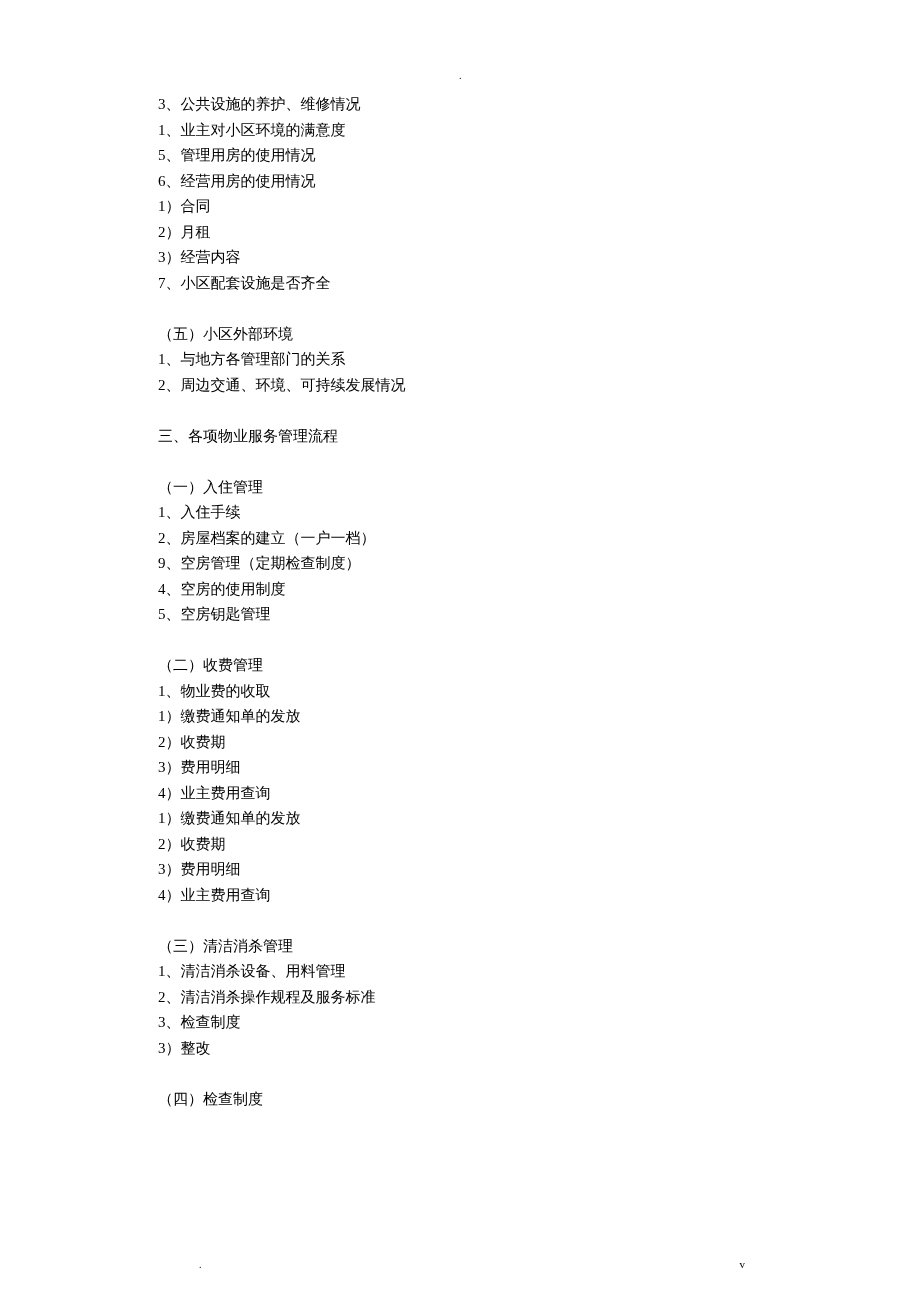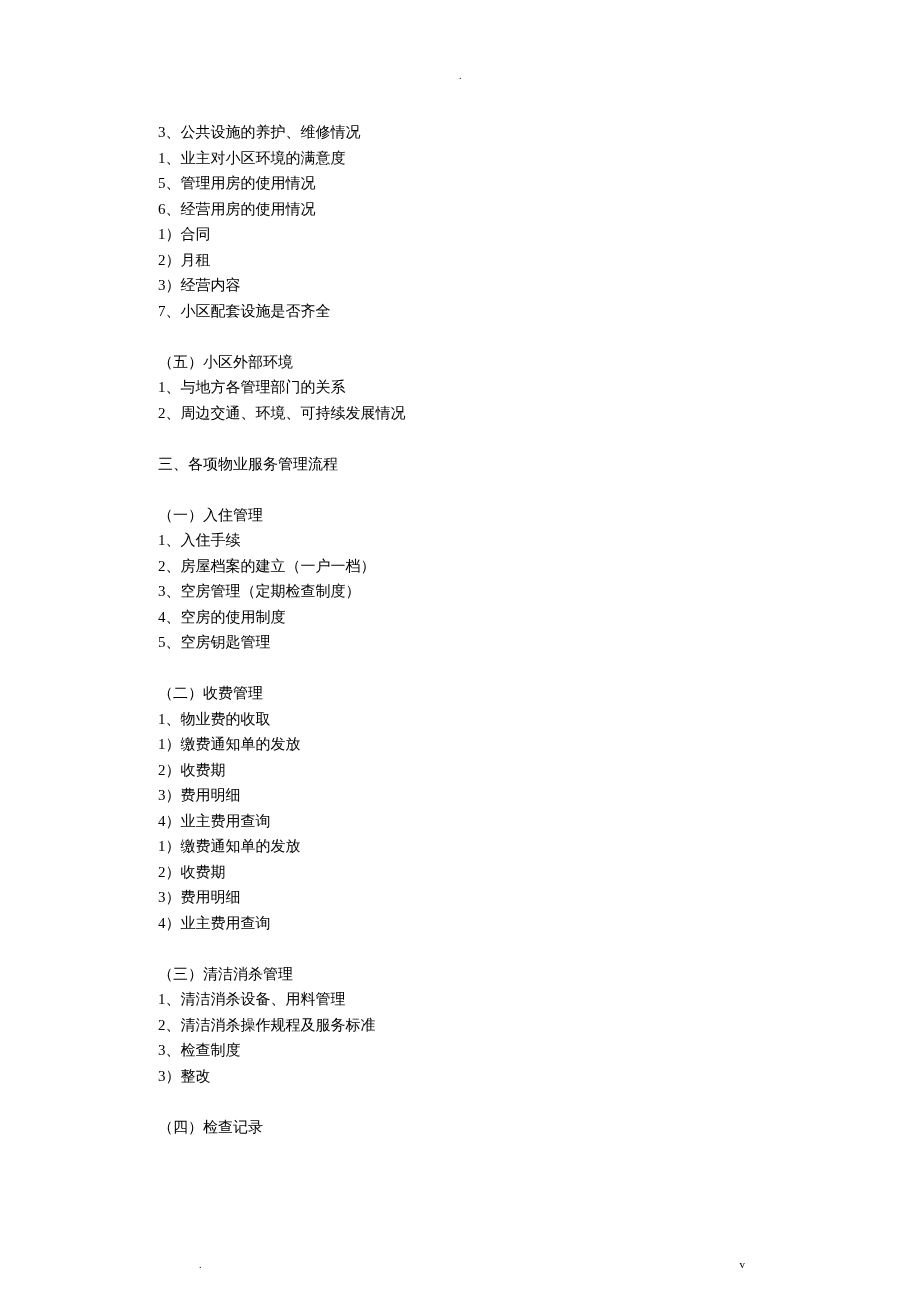--- a/index.html
+++ b/index.html
@@ -10,21 +10,21 @@
     body {
       width: 920px;
       height: 1302px;
       background: #ffffff;
       font-family: "SimSun", "宋体", serif;
       font-size: 15px;
       color: #000000;
       position: relative;
     }
     .page-content {
-      padding: 120px 0 0 158px;
+      padding: 92px 0 0 158px;
       line-height: 25.5px;
     }
     .line {
       white-space: pre;
     }
     .spacer {
       height: 25.5px;
     }
     .top-dot {
       position: absolute;
@@ -66,38 +66,38 @@
   <div class="spacer"></div>
   <div class="line">（五）小区外部环境</div>
   <div class="line">1、与地方各管理部门的关系</div>
   <div class="line">2、周边交通、环境、可持续发展情况</div>
   <div class="spacer"></div>
   <div class="line">三、各项物业服务管理流程</div>
   <div class="spacer"></div>
   <div class="line">（一）入住管理</div>
   <div class="line">1、入住手续</div>
   <div class="line">2、房屋档案的建立（一户一档）</div>
-  <div class="line">3、空房管理（定期检查制度）</div>
+  <div class="line">9、空房管理（定期检查制度）</div>
   <div class="line">4、空房的使用制度</div>
   <div class="line">5、空房钥匙管理</div>
   <div class="spacer"></div>
   <div class="line">（二）收费管理</div>
   <div class="line">1、物业费的收取</div>
   <div class="line">1）缴费通知单的发放</div>
   <div class="line">2）收费期</div>
   <div class="line">3）费用明细</div>
   <div class="line">4）业主费用查询</div>
   <div class="line">1）缴费通知单的发放</div>
   <div class="line">2）收费期</div>
   <div class="line">3）费用明细</div>
   <div class="line">4）业主费用查询</div>
   <div class="spacer"></div>
   <div class="line">（三）清洁消杀管理</div>
   <div class="line">1、清洁消杀设备、用料管理</div>
   <div class="line">2、清洁消杀操作规程及服务标准</div>
   <div class="line">3、检查制度</div>
   <div class="line">3）整改</div>
   <div class="spacer"></div>
-  <div class="line">（四）检查记录</div>
+  <div class="line">（四）检查制度</div>
 </div>
 
 <div class="bottom-left-dot">.</div>
 <div class="bottom-right-v">v</div>
 
 </body></html>

